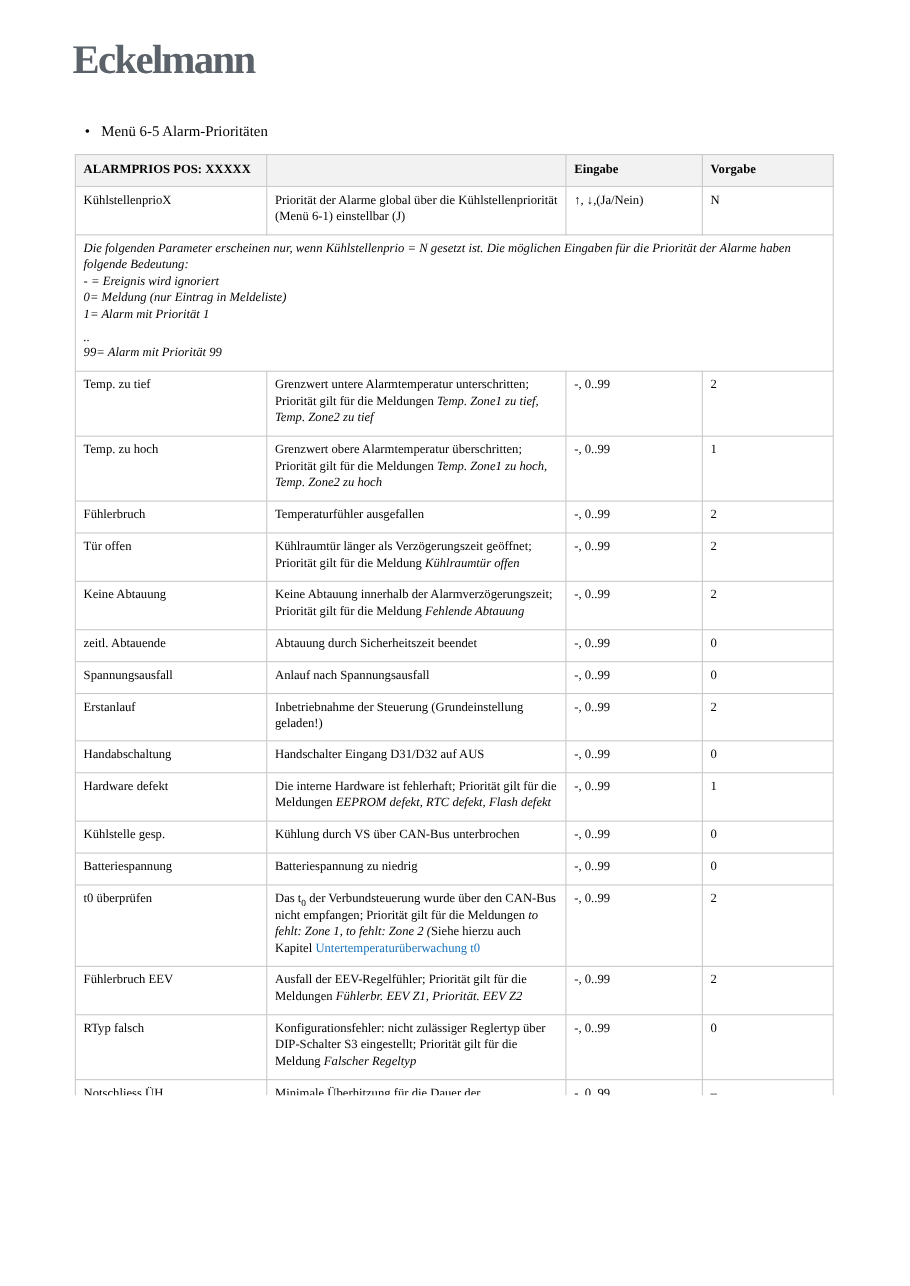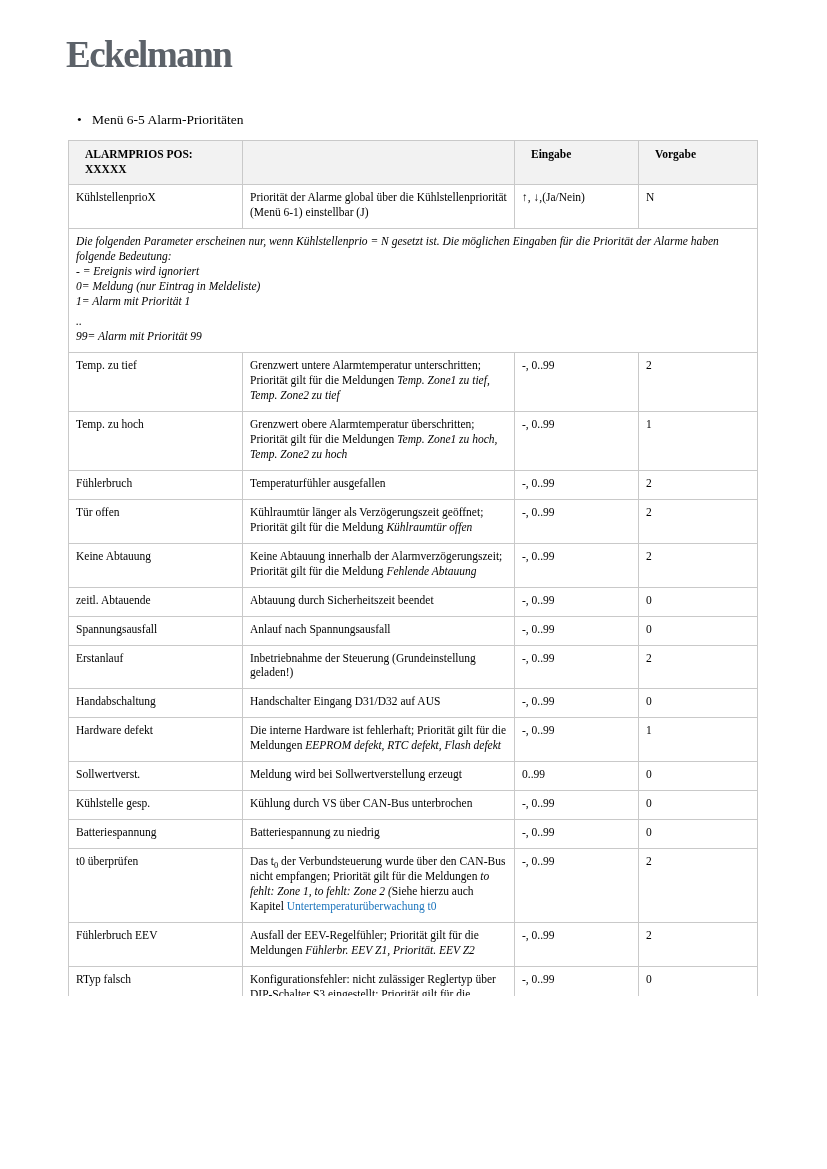--- a/index.html
+++ b/index.html
@@ -24,21 +24,21 @@
     border-collapse:collapse; table-layout:fixed;
     font-size:11.5px; line-height:1.3; color:#000;
   }
   .doc-table th, .doc-table td{
     border:1px solid var(--border);
     padding:5px 7px 8px 7px;
     vertical-align:top; text-align:left; font-weight:normal;
     word-wrap:break-word;
   }
   .doc-table thead th{
-    background:var(--hbg); font-weight:bold; padding:6px 7px 7px 16px;
+    background:var(--hbg); font-weight:bold; padding:6px 7px 7px 7px;
   }
   td.note-cell{ font-style:italic; }
   .noteline{ min-height:14px; }
   .noteline.gap{ margin-top:6px; }
   a.doclink{ color:var(--link); text-decoration:none; cursor:pointer; }
   sub{ font-size:8.5px; line-height:0; }
   .footer{
     position:absolute; left:64px; top:1117px; width:689px;
     display:grid; grid-template-columns:1fr auto 1fr; font-size:13px; color:#14532d;
   }
@@ -143,26 +143,20 @@
           <td>-, 0..99</td>
           <td>0</td>
         </tr>
         <tr>
           <td>Hardware defekt</td>
           <td><span>Die interne Hardware ist fehlerhaft; Priorität gilt für die Meldungen </span><i>EEPROM defekt, RTC defekt, Flash defekt</i></td>
           <td>-, 0..99</td>
           <td>1</td>
         </tr>
         <tr>
-          <td>Sollwertverst.</td>
-          <td><span>Meldung wird bei Sollwertverstellung erzeugt</span></td>
-          <td>0..99</td>
-          <td>0</td>
-        </tr>
-        <tr>
           <td>Kühlstelle gesp.</td>
           <td><span>Kühlung durch VS über CAN-Bus unterbrochen</span></td>
           <td>-, 0..99</td>
           <td>0</td>
         </tr>
         <tr>
           <td>Batteriespannung</td>
           <td><span>Batteriespannung zu niedrig</span></td>
           <td>-, 0..99</td>
           <td>0</td>

